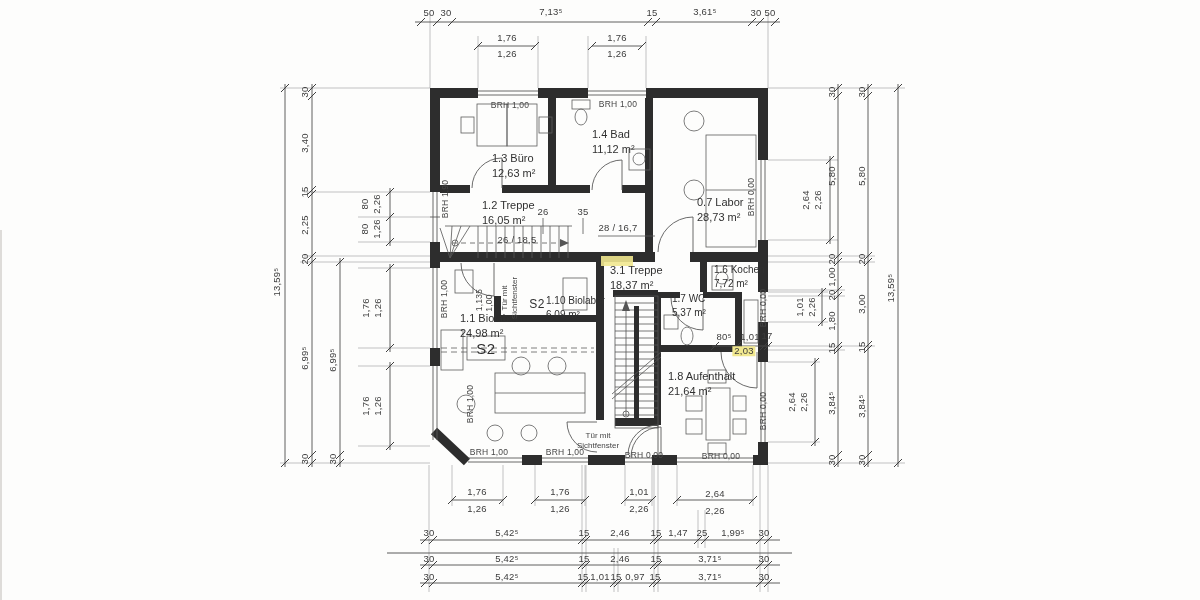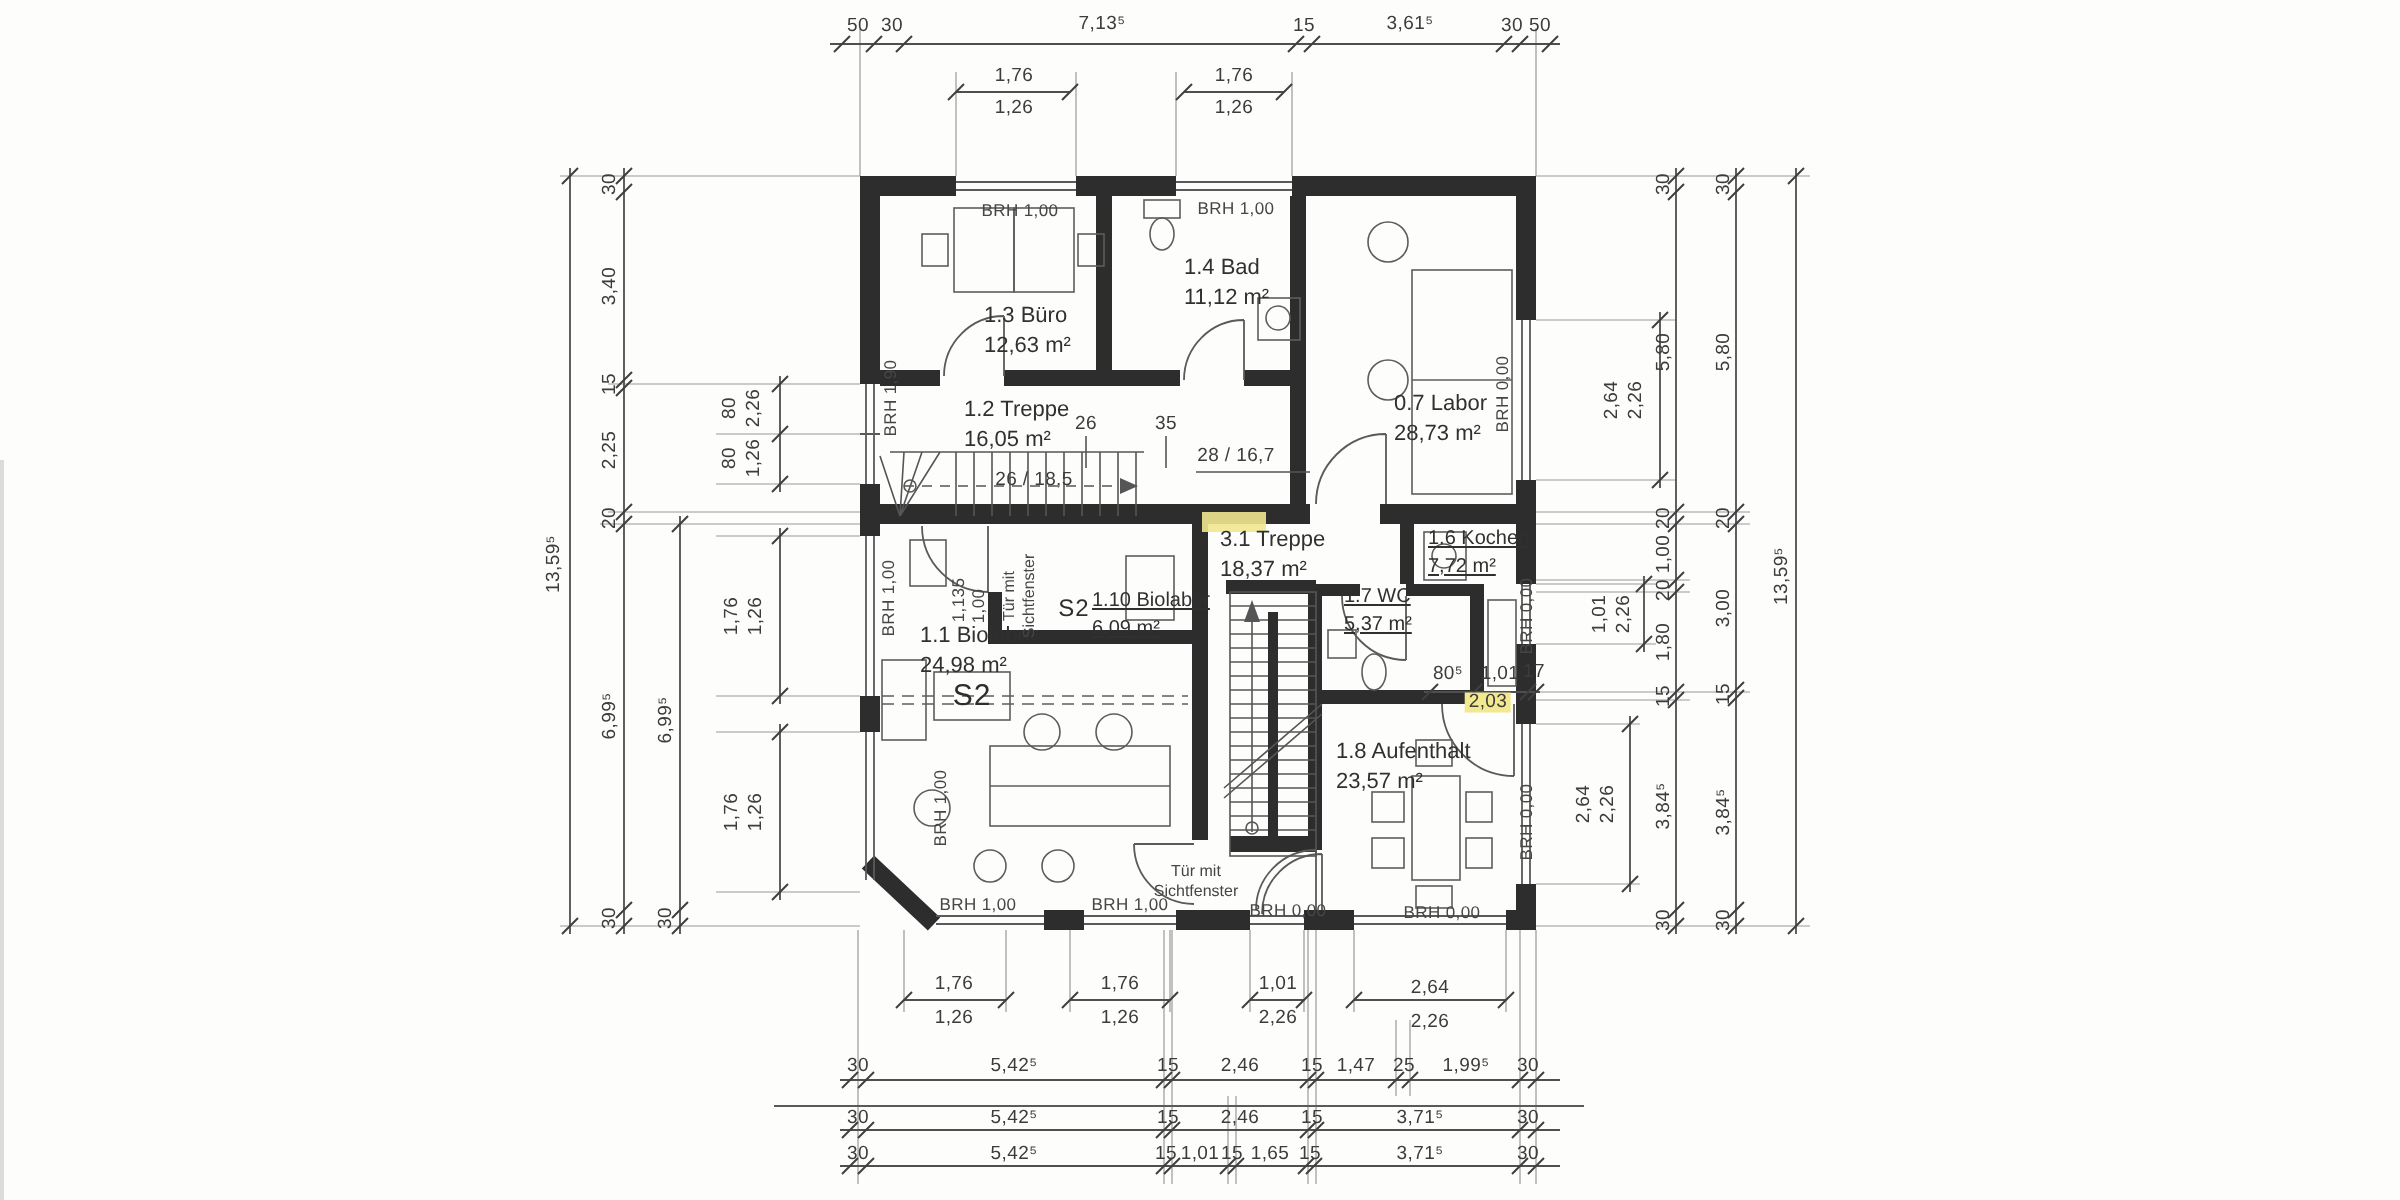--- a/index.html
+++ b/index.html
@@ -12,21 +12,21 @@
   svg{position:absolute;left:0;top:0;}
   .lbl{
     position:absolute;transform:translate(-50%,-50%);
     font-size:9.5px;color:#3c3c3c;white-space:nowrap;letter-spacing:.2px;line-height:1;
   }
   .rot{transform:translate(-50%,-50%) rotate(-90deg);}
   .room{
     position:absolute;font-size:11px;color:#303030;line-height:1.35;white-space:nowrap;
   }
   .room .area{display:block;}
-  .small{font-size:10px;text-decoration:underline;}
+  .small{font-size:10px;}
   .brh{font-size:8.5px;color:#464646;}
   .note{
     position:absolute;font-size:8px;color:#464646;line-height:1.25;text-align:center;
     width:62px;transform:translate(-50%,-50%);
   }
   .note.rot{transform:translate(-50%,-50%) rotate(-90deg);}
   .tag{position:absolute;font-size:15px;color:#2e2e2e;transform:translate(-50%,-50%);letter-spacing:.5px;}
   .tag.sm{font-size:12px;}
   .hl{background:#f1e88f;padding:0 2px;}
   .edge-smudge{position:absolute;left:0;top:230px;width:2px;height:370px;background:#c9c7c2;opacity:.6;}
@@ -253,21 +253,21 @@
   <div class="room small" style="left:546px;top:294px">
     <span>1.10 Biolabor</span>
     <span class="area">6,09 m²</span>
   </div>
   <div class="room" style="left:460px;top:311px">
     <span>1.1 Biolabor</span>
     <span class="area">24,98 m²</span>
   </div>
   <div class="room" style="left:668px;top:369px">
     <span>1.8 Aufenthalt</span>
-    <span class="area">23,57 m²</span>
+    <span class="area">21,64 m²</span>
   </div>
   <span class="tag" style="left:486px;top:348px">S2</span>
   <span class="tag sm" style="left:537px;top:304px">S2</span>
 
   <span class="lbl" style="left:429px;top:13px">50</span>
   <span class="lbl" style="left:446px;top:13px">30</span>
   <span class="lbl" style="left:551px;top:12px">7,13⁵</span>
   <span class="lbl" style="left:652px;top:13px">15</span>
   <span class="lbl" style="left:705px;top:12px">3,61⁵</span>
   <span class="lbl" style="left:756px;top:13px">30</span>
@@ -350,21 +350,21 @@
   <span class="lbl" style="left:620px;top:559px">2,46</span>
   <span class="lbl" style="left:656px;top:559px">15</span>
   <span class="lbl" style="left:710px;top:559px">3,71⁵</span>
   <span class="lbl" style="left:764px;top:559px">30</span>
 
   <span class="lbl" style="left:429px;top:577px">30</span>
   <span class="lbl" style="left:507px;top:577px">5,42⁵</span>
   <span class="lbl" style="left:583px;top:577px">15</span>
   <span class="lbl" style="left:600px;top:577px">1,01</span>
   <span class="lbl" style="left:616px;top:577px">15</span>
-  <span class="lbl" style="left:635px;top:577px">1,65</span>
+  <span class="lbl" style="left:635px;top:577px">0,97</span>
   <span class="lbl" style="left:655px;top:577px">15</span>
   <span class="lbl" style="left:710px;top:577px">3,71⁵</span>
   <span class="lbl" style="left:764px;top:577px">30</span>
 
   <span class="lbl brh" style="left:510px;top:105px">BRH 1,00</span>
   <span class="lbl brh" style="left:618px;top:104px">BRH 1,00</span>
   <span class="lbl brh rot" style="left:751px;top:197px">BRH 0,00</span>
   <span class="lbl brh rot" style="left:445px;top:199px">BRH 1,90</span>
   <span class="lbl brh rot" style="left:444px;top:299px">BRH 1,00</span>
   <span class="lbl brh rot" style="left:470px;top:404px">BRH 1,00</span>

